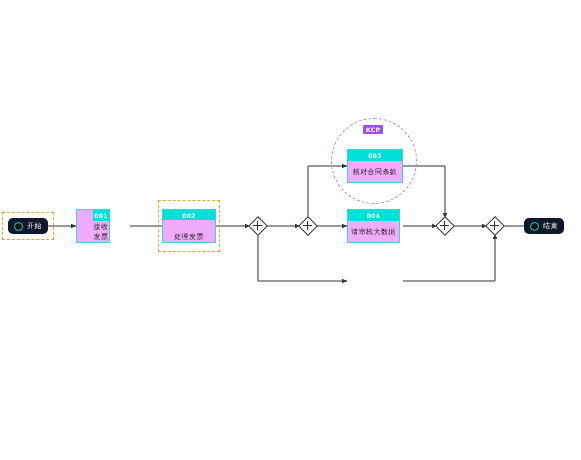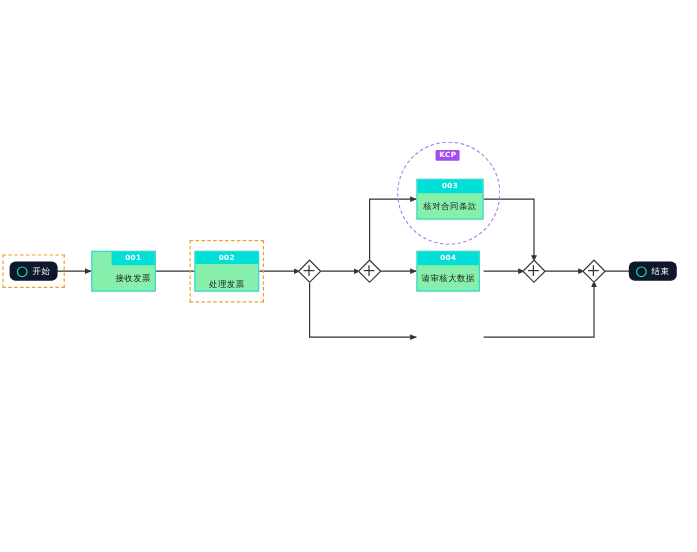--- a/index.html
+++ b/index.html
@@ -25,21 +25,21 @@
     left: 0; top: 0;
     width: 581px;
     height: 460px;
     pointer-events: none;
   }
 
   
   .task {
     position: absolute;
     box-sizing: border-box;
-    background: #86efac;
+    background: #f0abfc;
     border: 1px solid #3ad6d0;
     display: flex;
     flex-direction: column;
     box-shadow: 0 0 0 0 rgba(0,0,0,0);
   }
   .task-head {
     height: 11px;
     background: #00e0d8;
     color: #ffffff;
     font-size: 6px;
@@ -191,21 +191,21 @@
       <path d="M503,226 L529,226"></path>
     </g>
   </svg>
 
   <div class="sel-frame" style="left:2px; top:212px; width:52px; height:28px;"></div>
   <div class="event" style="left:8px; top:218px;">
     <span class="event-dot"></span>
     <span class="event-label">开始</span>
   </div>
 
-  <div class="task" style="left:76px; top:209px; width:54px; height:34px;padding-left:16px;">
+  <div class="task" style="left:76px; top:209px; width:34px; height:34px;padding-left:16px;">
     <div class="task-head">001</div>
     <div class="task-body">接收发票</div>
   </div>
 
   <div class="sel-frame" style="left:158px; top:200px; width:62px; height:52px;"></div>
   <div class="task" style="left:162px; top:209px; width:54px; height:34px;gap:12px;">
     <div class="task-head">002</div>
     <div class="task-body">处理发票</div>
   </div>
 

